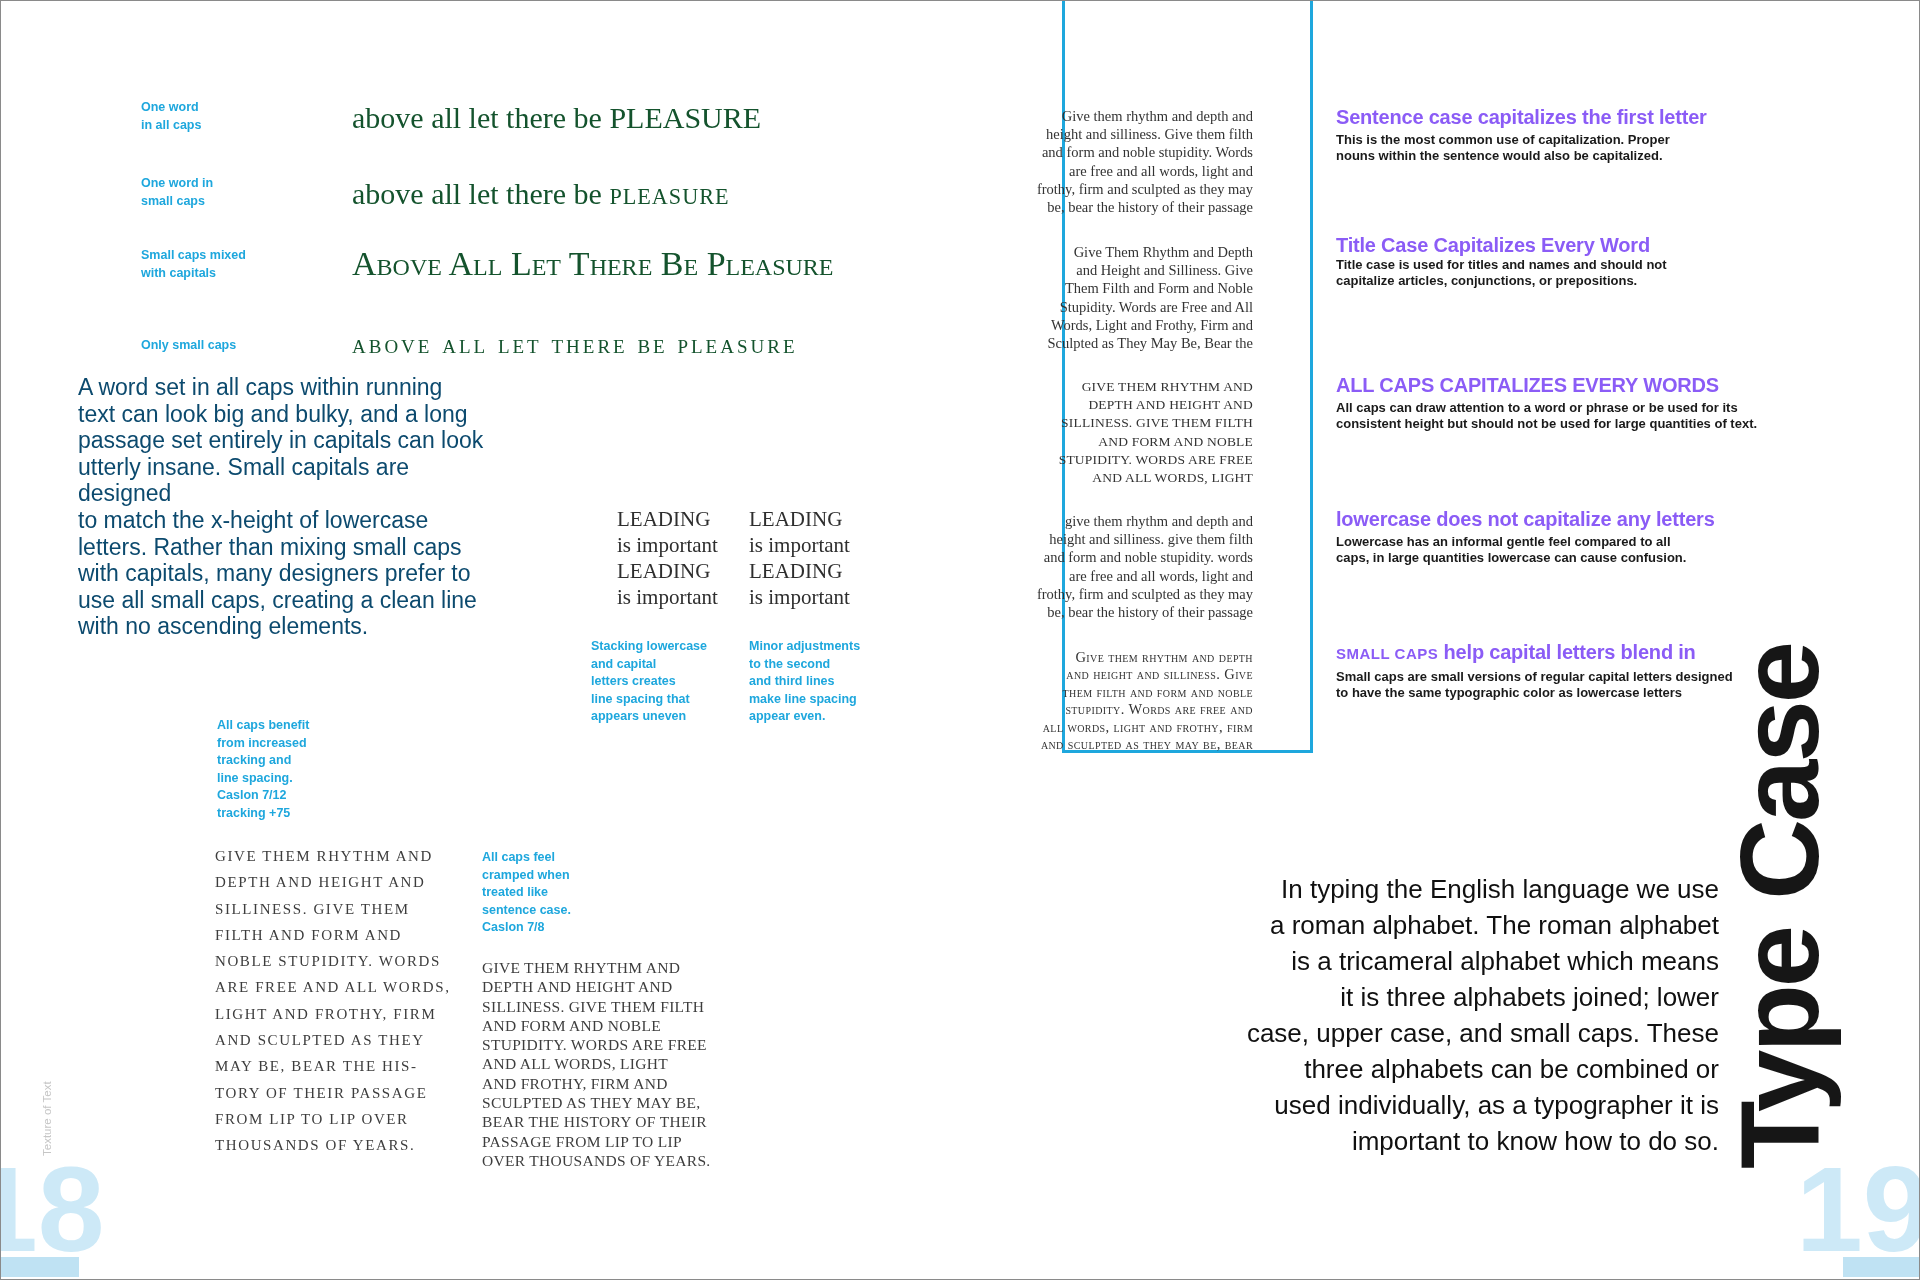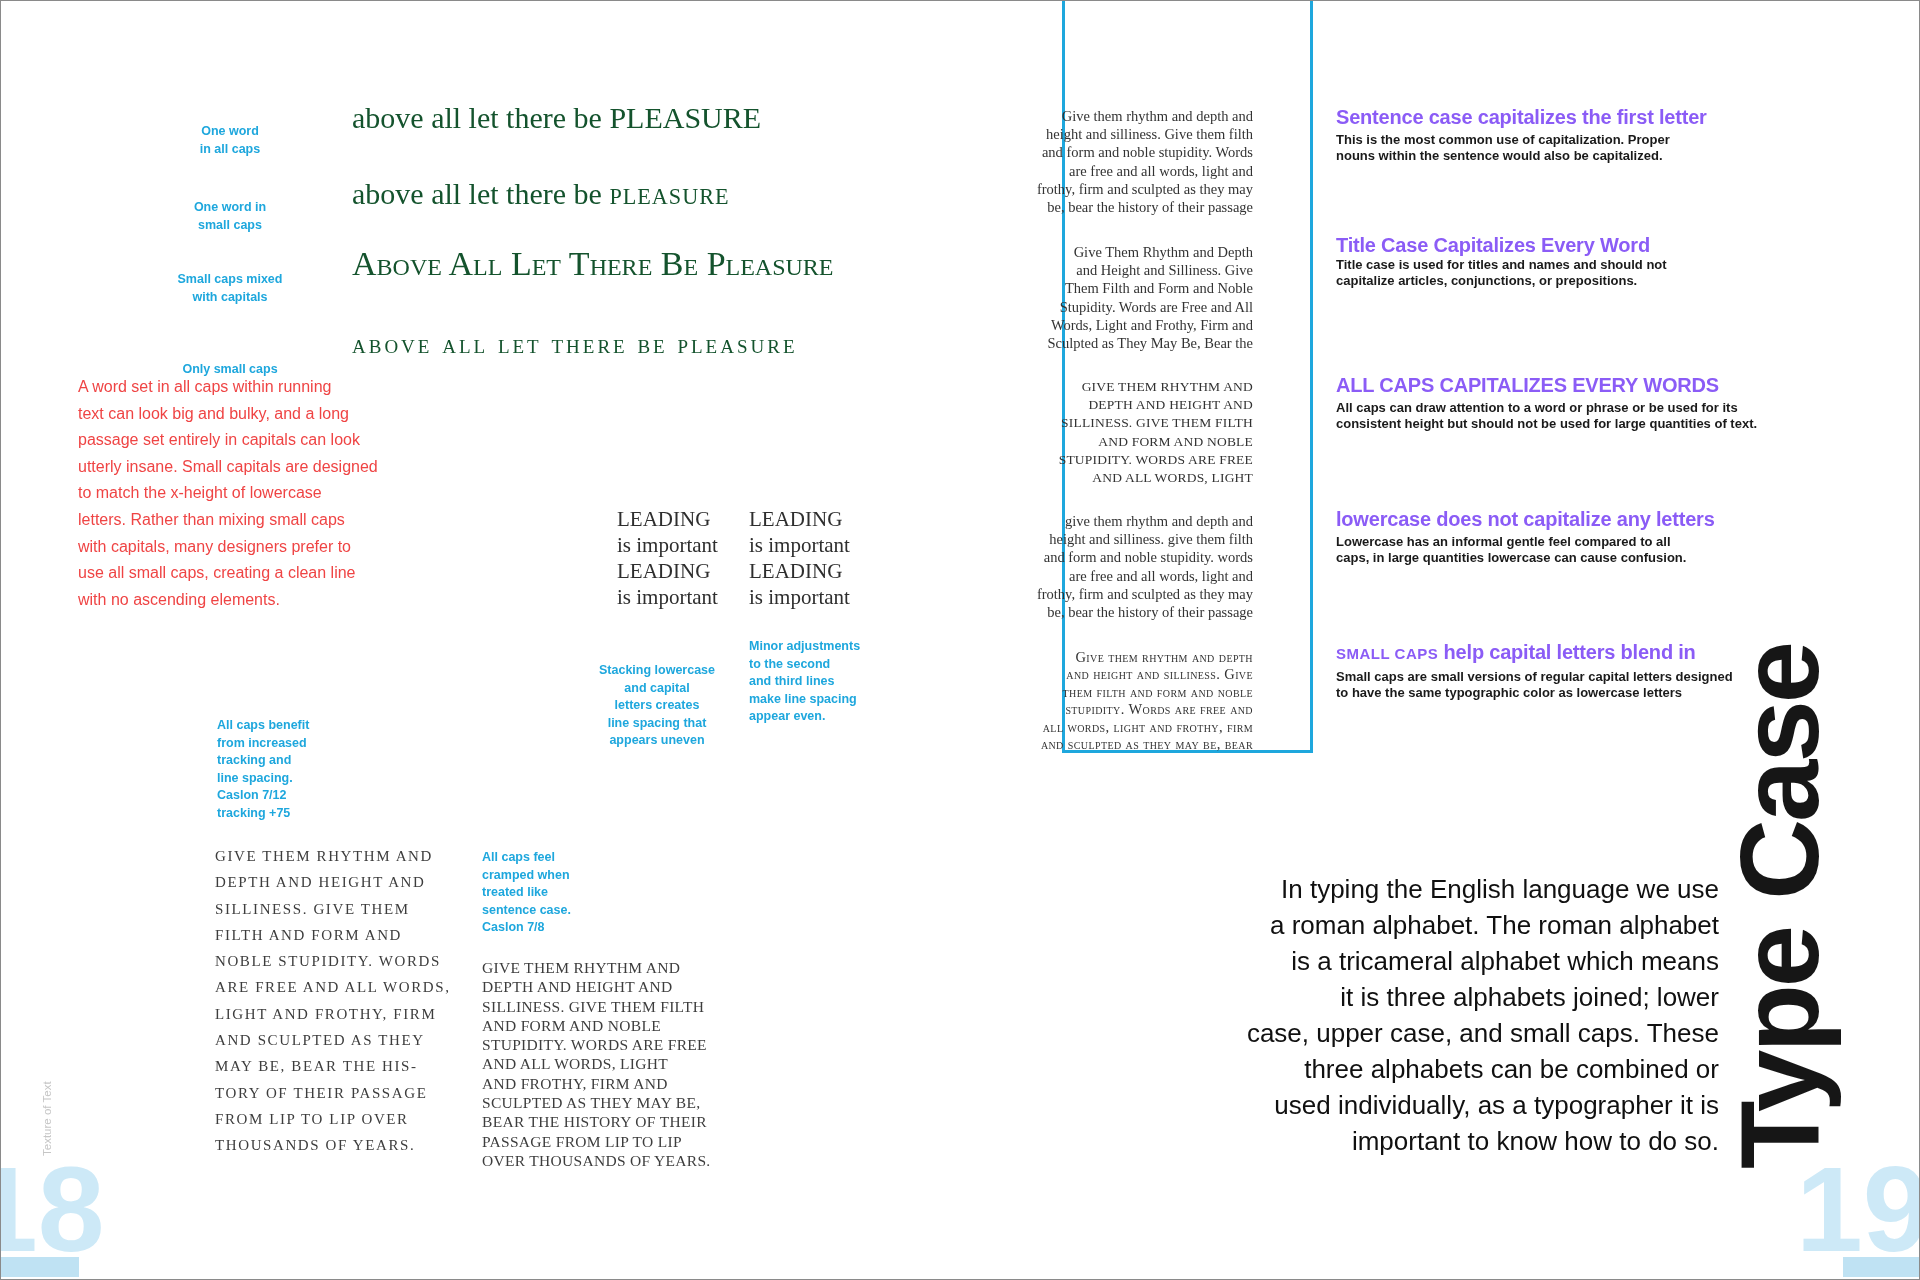--- a/index.html
+++ b/index.html
@@ -8,30 +8,30 @@
     border:1px solid #8a8a8a;box-sizing:border-box;overflow:hidden;
     font-family:"Liberation Sans",sans-serif;color:#1c1c1c;
   }
   .abs{position:absolute;}
   .preline{white-space:pre-line;}
   
   .cap-blue{
     color:#1ea7dd;font-weight:700;font-size:12.5px;line-height:17.5px;
     font-family:"Liberation Sans",sans-serif;white-space:pre-line;
   }
-  .cap-right{text-align:center;margin-top:24px;}
+  .cap-right{text-align:left;}
   
   .serif{font-family:"Liberation Serif",serif;color:#14532d;}
   .ex1{font-size:30px;}
   .ex-scword{text-transform:uppercase;font-size:0.74em;letter-spacing:1px;}
   .ex-smallcaps{font-variant:small-caps;}
   .ex3{font-size:34px;}
   .ex4{font-size:27px;letter-spacing:3px;}
   
-  .body-sans{font-size:16px;line-height:26.6px;font-weight:400;color:#ef4444;}
+  .body-sans{font-size:23px;line-height:26.6px;font-weight:400;color:#0c4a6e;}
   
   .leading{font-family:"Liberation Serif",serif;font-size:21px;line-height:26px;color:#2e2e2e;white-space:pre-line;}
   
   .caps-tracked{
     font-family:"Liberation Serif",serif;font-size:15px;line-height:26.3px;
     letter-spacing:1.6px;color:#3d3d3d;white-space:pre;
   }
   .caps-cramped{
     font-family:"Liberation Serif",serif;font-size:15.5px;line-height:19.3px;
     letter-spacing:0.3px;color:#3d3d3d;white-space:pre;

